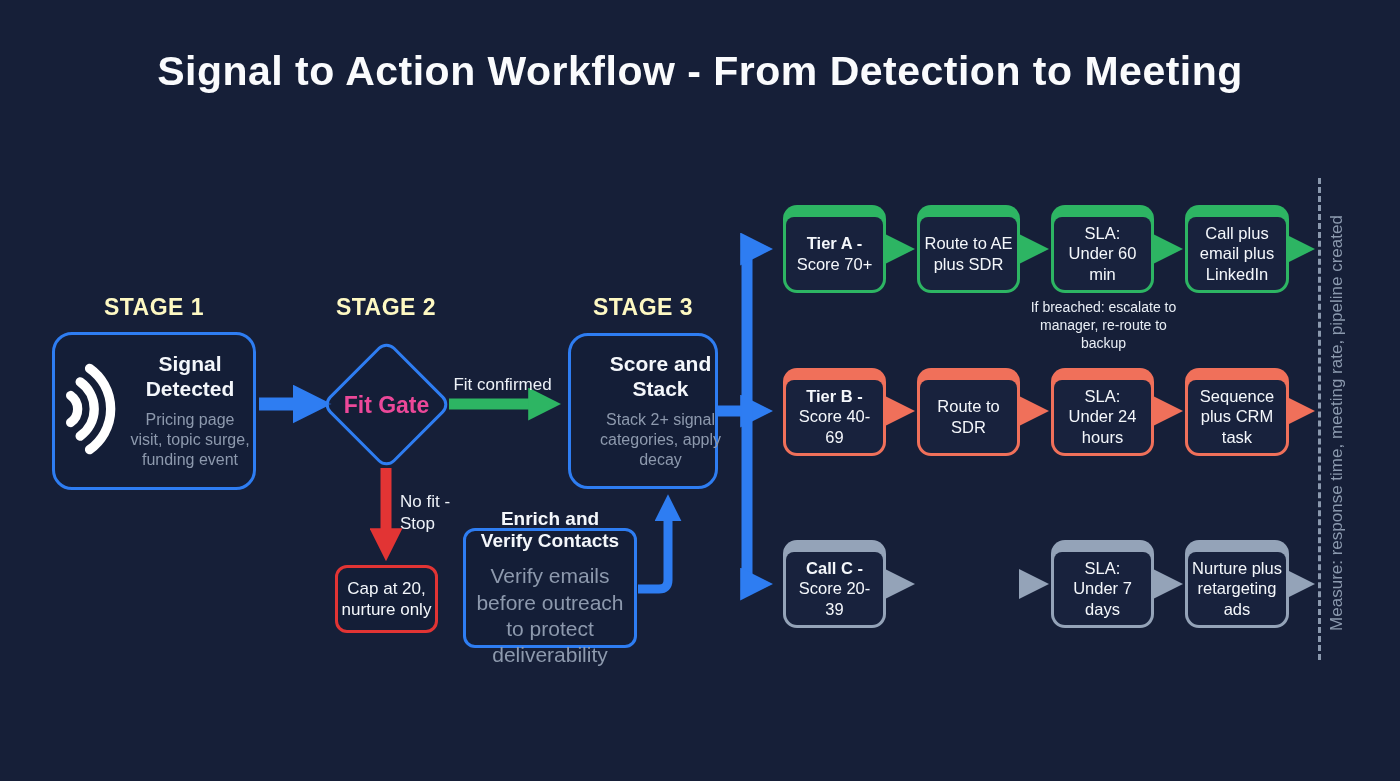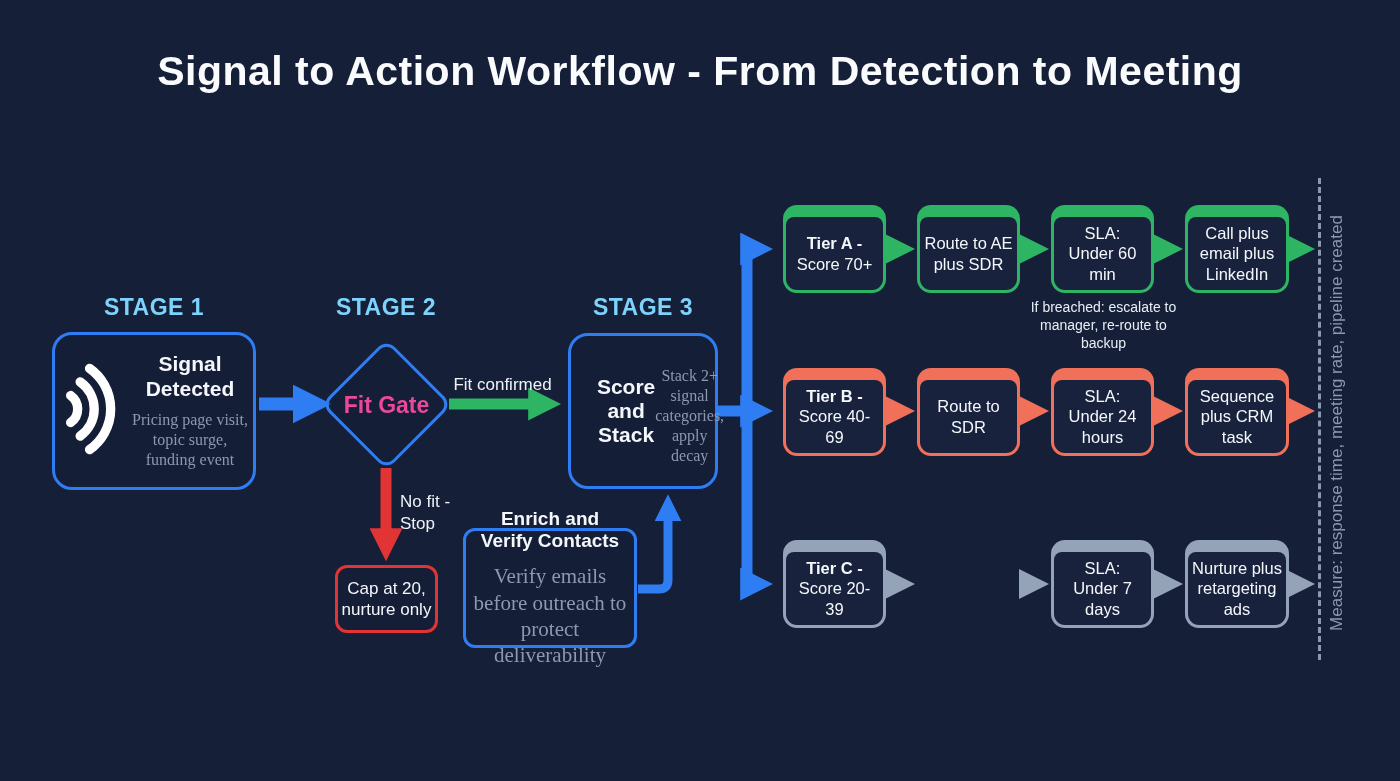--- a/index.html
+++ b/index.html
@@ -13,24 +13,24 @@
     background:#161f38;
     overflow:hidden;
   }
   
   .title{
     position:absolute;left:0;top:48px;width:1400px;
     text-align:center;color:#fafbfd;
     font-size:41px;font-weight:bold;letter-spacing:.5px;
   }
   .stage-label{
-    position:absolute;color:#7dd3fc;font-weight:bold;
+    position:absolute;color:#fef9c3;font-weight:bold;
     font-size:23px;letter-spacing:.5px;text-align:center;width:160px;
   }
-  .muted{color:#8d99ad;font-family:Liberation Serif, serif;}
+  .muted{color:#8d99ad;}
   
   .big-box{
     position:absolute;box-sizing:border-box;
     border:3px solid #2e7df2;border-radius:20px;
     background:rgba(20,30,55,.55);
     display:flex;align-items:center;justify-content:center;
   }
   .box-title{color:#f4f7fb;font-weight:bold;font-size:21px;line-height:1.15;text-align:center;}
   .box-sub{font-size:16px;line-height:1.25;text-align:center;margin-top:9px;}
   
@@ -173,21 +173,21 @@
 
   <div class="small-box red-box" style="left:335px;top:565px;width:103px;height:68px;">
     <div style="width:96px;">Cap at 20, nurture only</div>
   </div>
 
   <div class="small-box enrich-box" style="left:463px;top:528px;width:174px;height:120px;">
     <div class="box-title" style="width:150px;">Enrich and Verify Contacts</div>
     <div class="box-sub muted" style="width:160px;">Verify emails before outreach to protect deliverability</div>
   </div>
 
-  <div class="big-box" style="left:568px;top:333px;width:150px;height:156px;flex-direction:row;padding-left:35px;">
+  <div class="big-box" style="left:568px;top:333px;width:150px;height:156px;flex-direction:column;padding-left:35px;">
     <div class="box-title" style="width:122px;">Score and Stack</div>
     <div class="box-sub muted" style="width:136px;">Stack 2+ signal categories, apply decay</div>
   </div>
 
   <div class="tier-box tier-a-bg" style="left:783px;top:205px;width:103px;height:88px;">
     <div class="tier-inner">
       <span class="tier-bold">Tier A -</span>
       <span>Score 70+</span>
     </div>
   </div>
@@ -225,21 +225,21 @@
       </div>
   </div>
   <div class="tier-box tier-b-bg" style="left:1185px;top:368px;width:104px;height:88px;">
     <div class="tier-inner">
         <span style="width:85px;">Sequence plus CRM task</span>
       </div>
   </div>
 
   <div class="tier-box tier-c-bg" style="left:783px;top:540px;width:103px;height:88px;">
     <div class="tier-inner">
-      <span class="tier-bold">Tier C -</span>
+      <span class="tier-bold">Call C -</span>
       <span>Score 20-39</span>
     </div>
   </div>
   <div class="tier-box tier-c-bg" style="left:1051px;top:540px;width:103px;height:88px;">
     <div class="tier-inner">
         <span style="width:70px;">SLA: Under 7 days</span>
       </div>
   </div>
   <div class="tier-box tier-c-bg" style="left:1185px;top:540px;width:104px;height:88px;">
     <div class="tier-inner">

